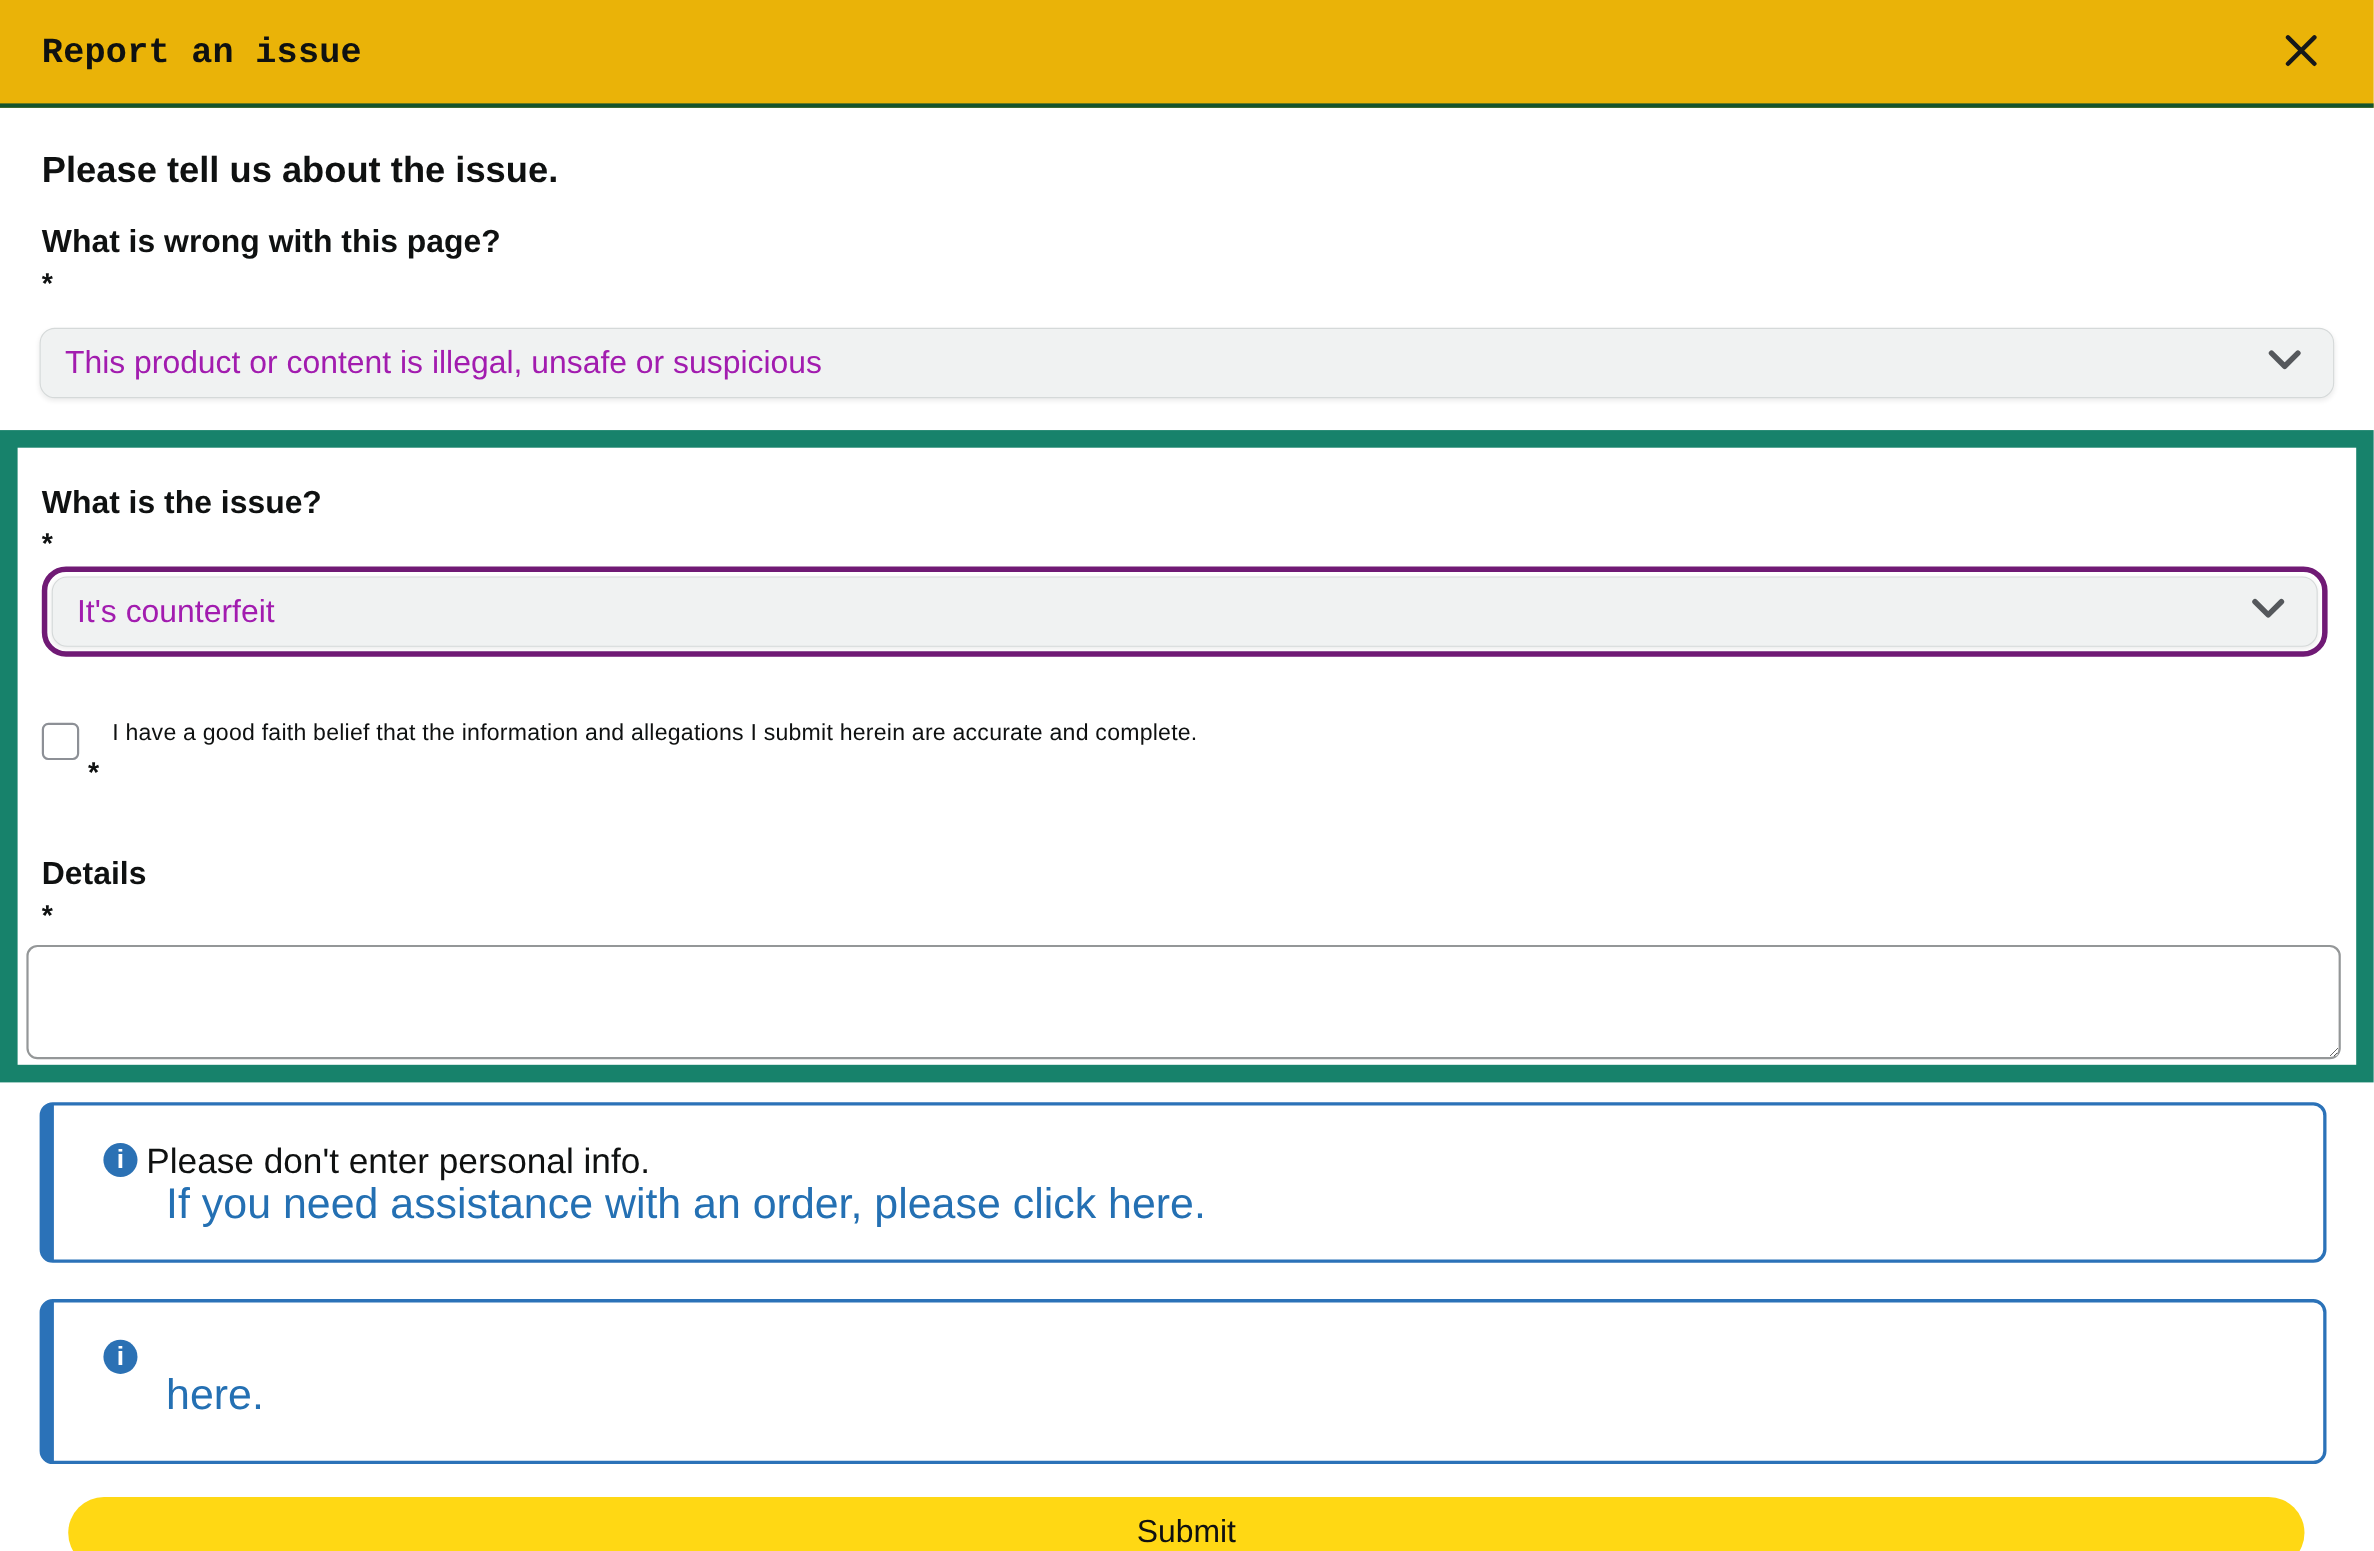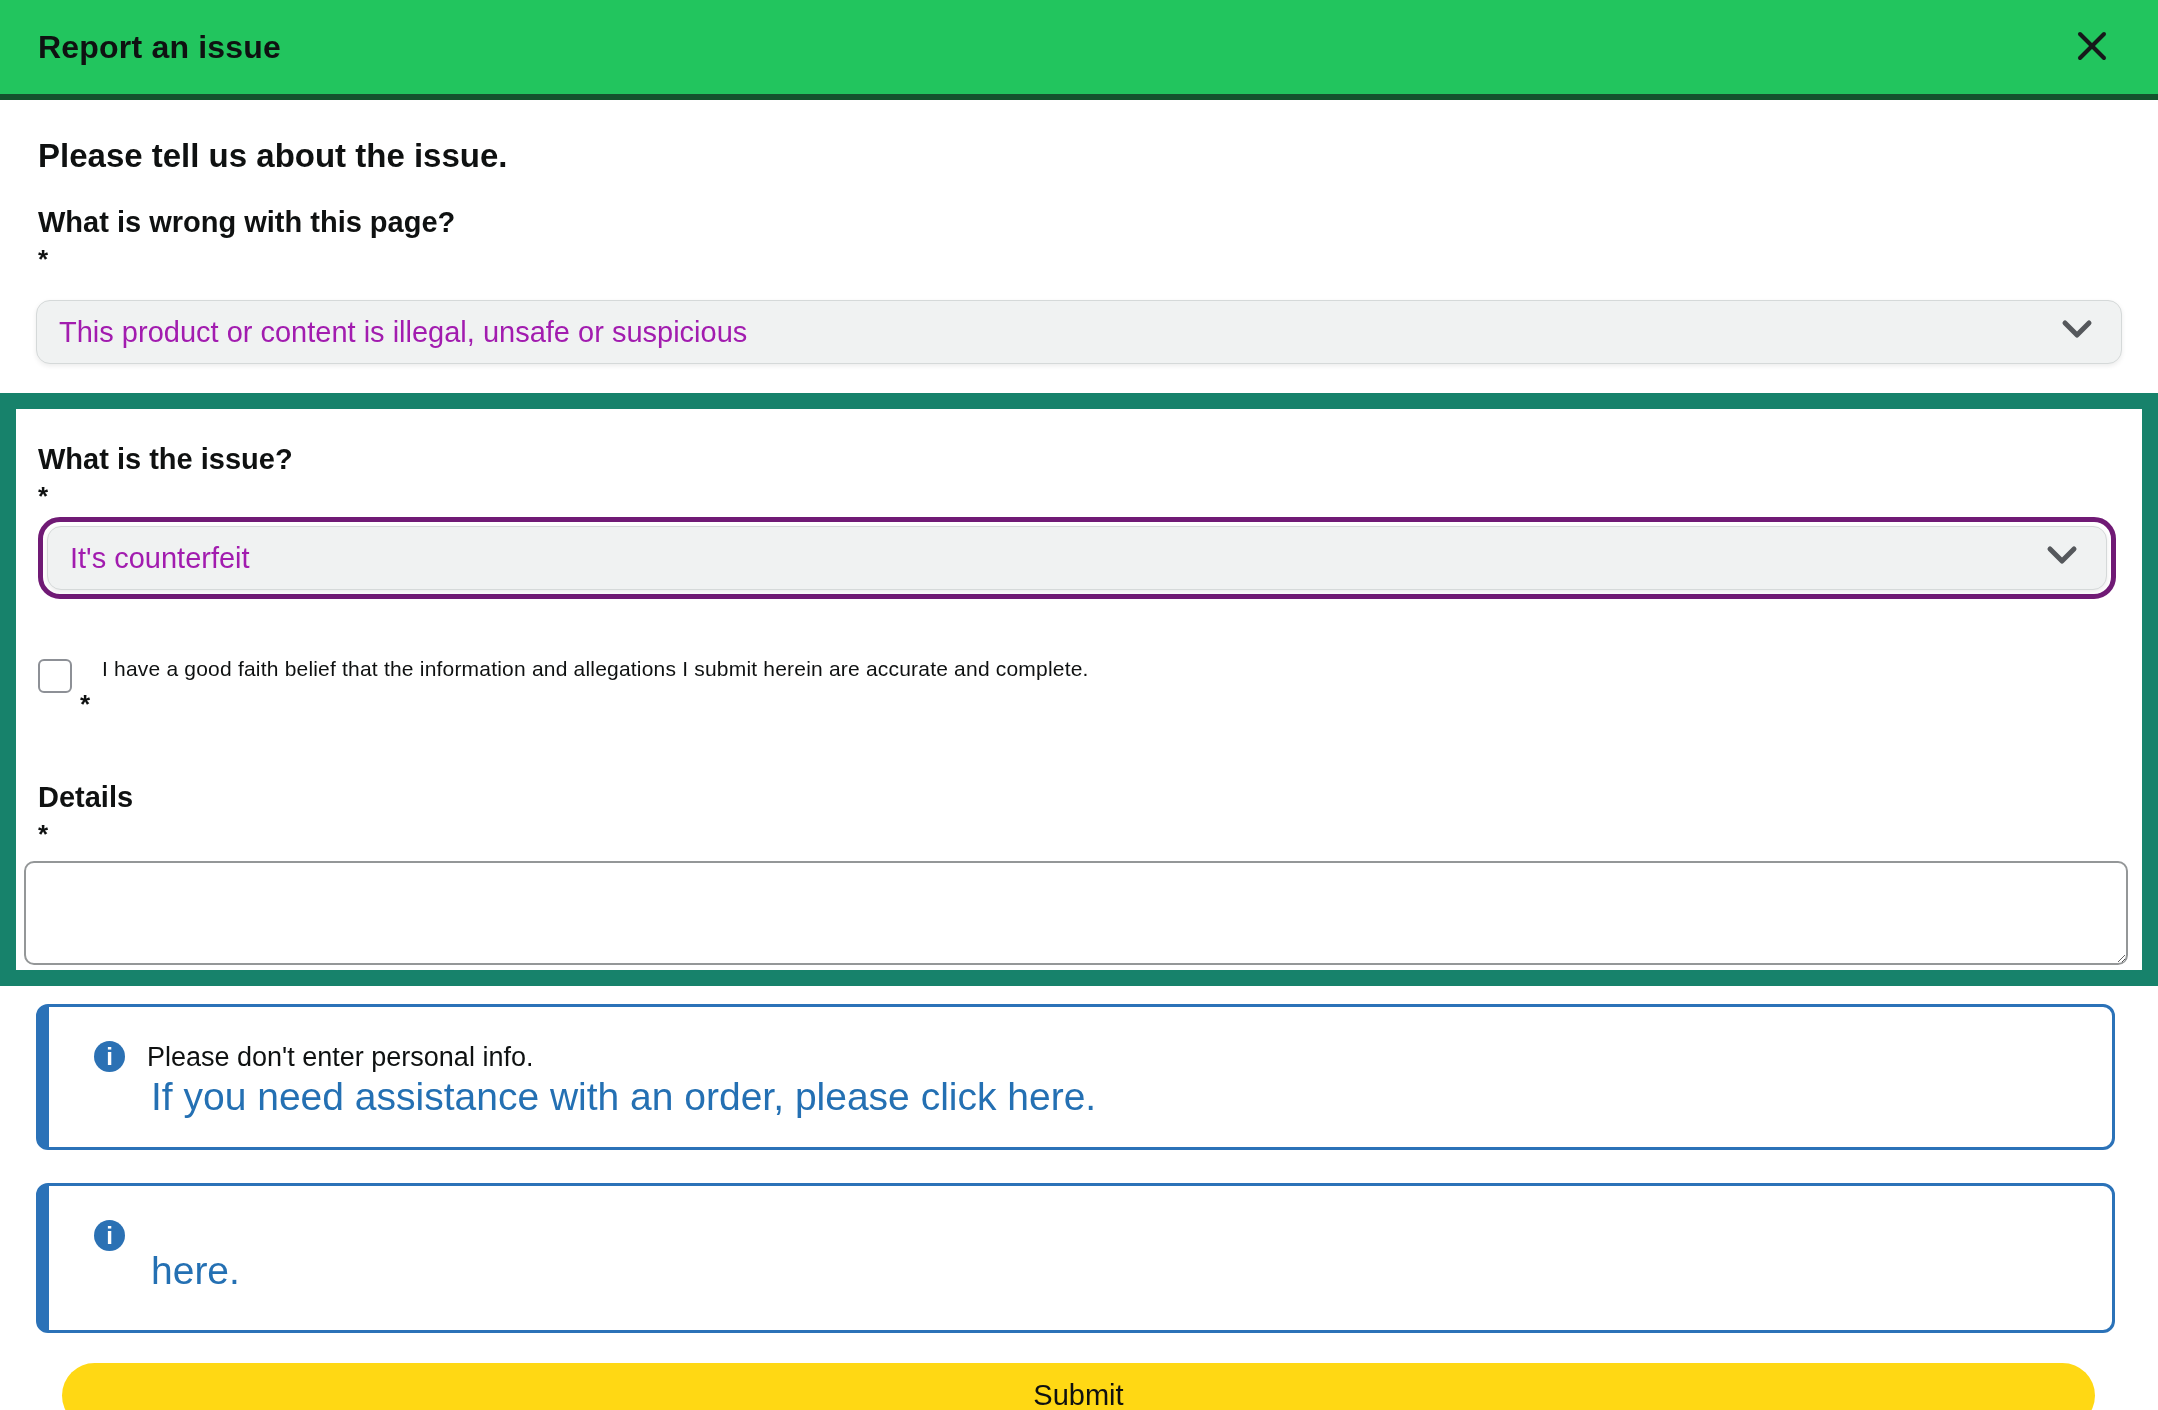--- a/index.html
+++ b/index.html
@@ -8,25 +8,26 @@
     background: #ffffff;
     font-family: "Liberation Sans", sans-serif;
     color: #0f1111;
     overflow: hidden;
   }
   .modal { width: 2158px; height: 1410px; background: #fff; }
 
   
   .modal-header {
     height: 94px;
-    background: #22c55e;
-    border-bottom: 6px solid #14532d;
+    background: #eab308;
+    border-bottom: 4px solid #14532d;
     display: flex; align-items: center; justify-content: space-between;
     padding: 0 40px 0 38px;
     box-sizing: content-box;
+    font-family: Liberation Mono, monospace;
   }
   .modal-title { font-size: 32px; font-weight: bold; letter-spacing: 0.2px; }
   .close-btn {
     background: none; border: none; padding: 6px; cursor: pointer;
     display: flex; align-items: center; justify-content: center;
   }
 
   
   .modal-body { padding-top: 36px; }
 
@@ -110,21 +111,21 @@
   }
   .notice + .notice { margin-top: 33px; min-height: 150px; }
   .notice-row { display: flex; align-items: flex-start; }
   .info-icon {
     width: 31px; height: 31px; border-radius: 50%;
     background: #2b71b4; color: #fff;
     font-size: 24px; font-weight: bold; font-style: normal;
     display: flex; align-items: center; justify-content: center;
     margin-top: 4px; flex: 0 0 auto;
   }
-  .notice-text { margin-left: 22px; font-size: 27px; line-height: 40px; }
+  .notice-text { margin-left: 8px; font-size: 32px; line-height: 40px; }
   .notice-link {
     display: block;
     margin-left: 57px;
     font-size: 39px; line-height: 40px;
     color: #2470b3; text-decoration: none; cursor: pointer;
   }
 
   
   .submit-btn {
     display: block;

